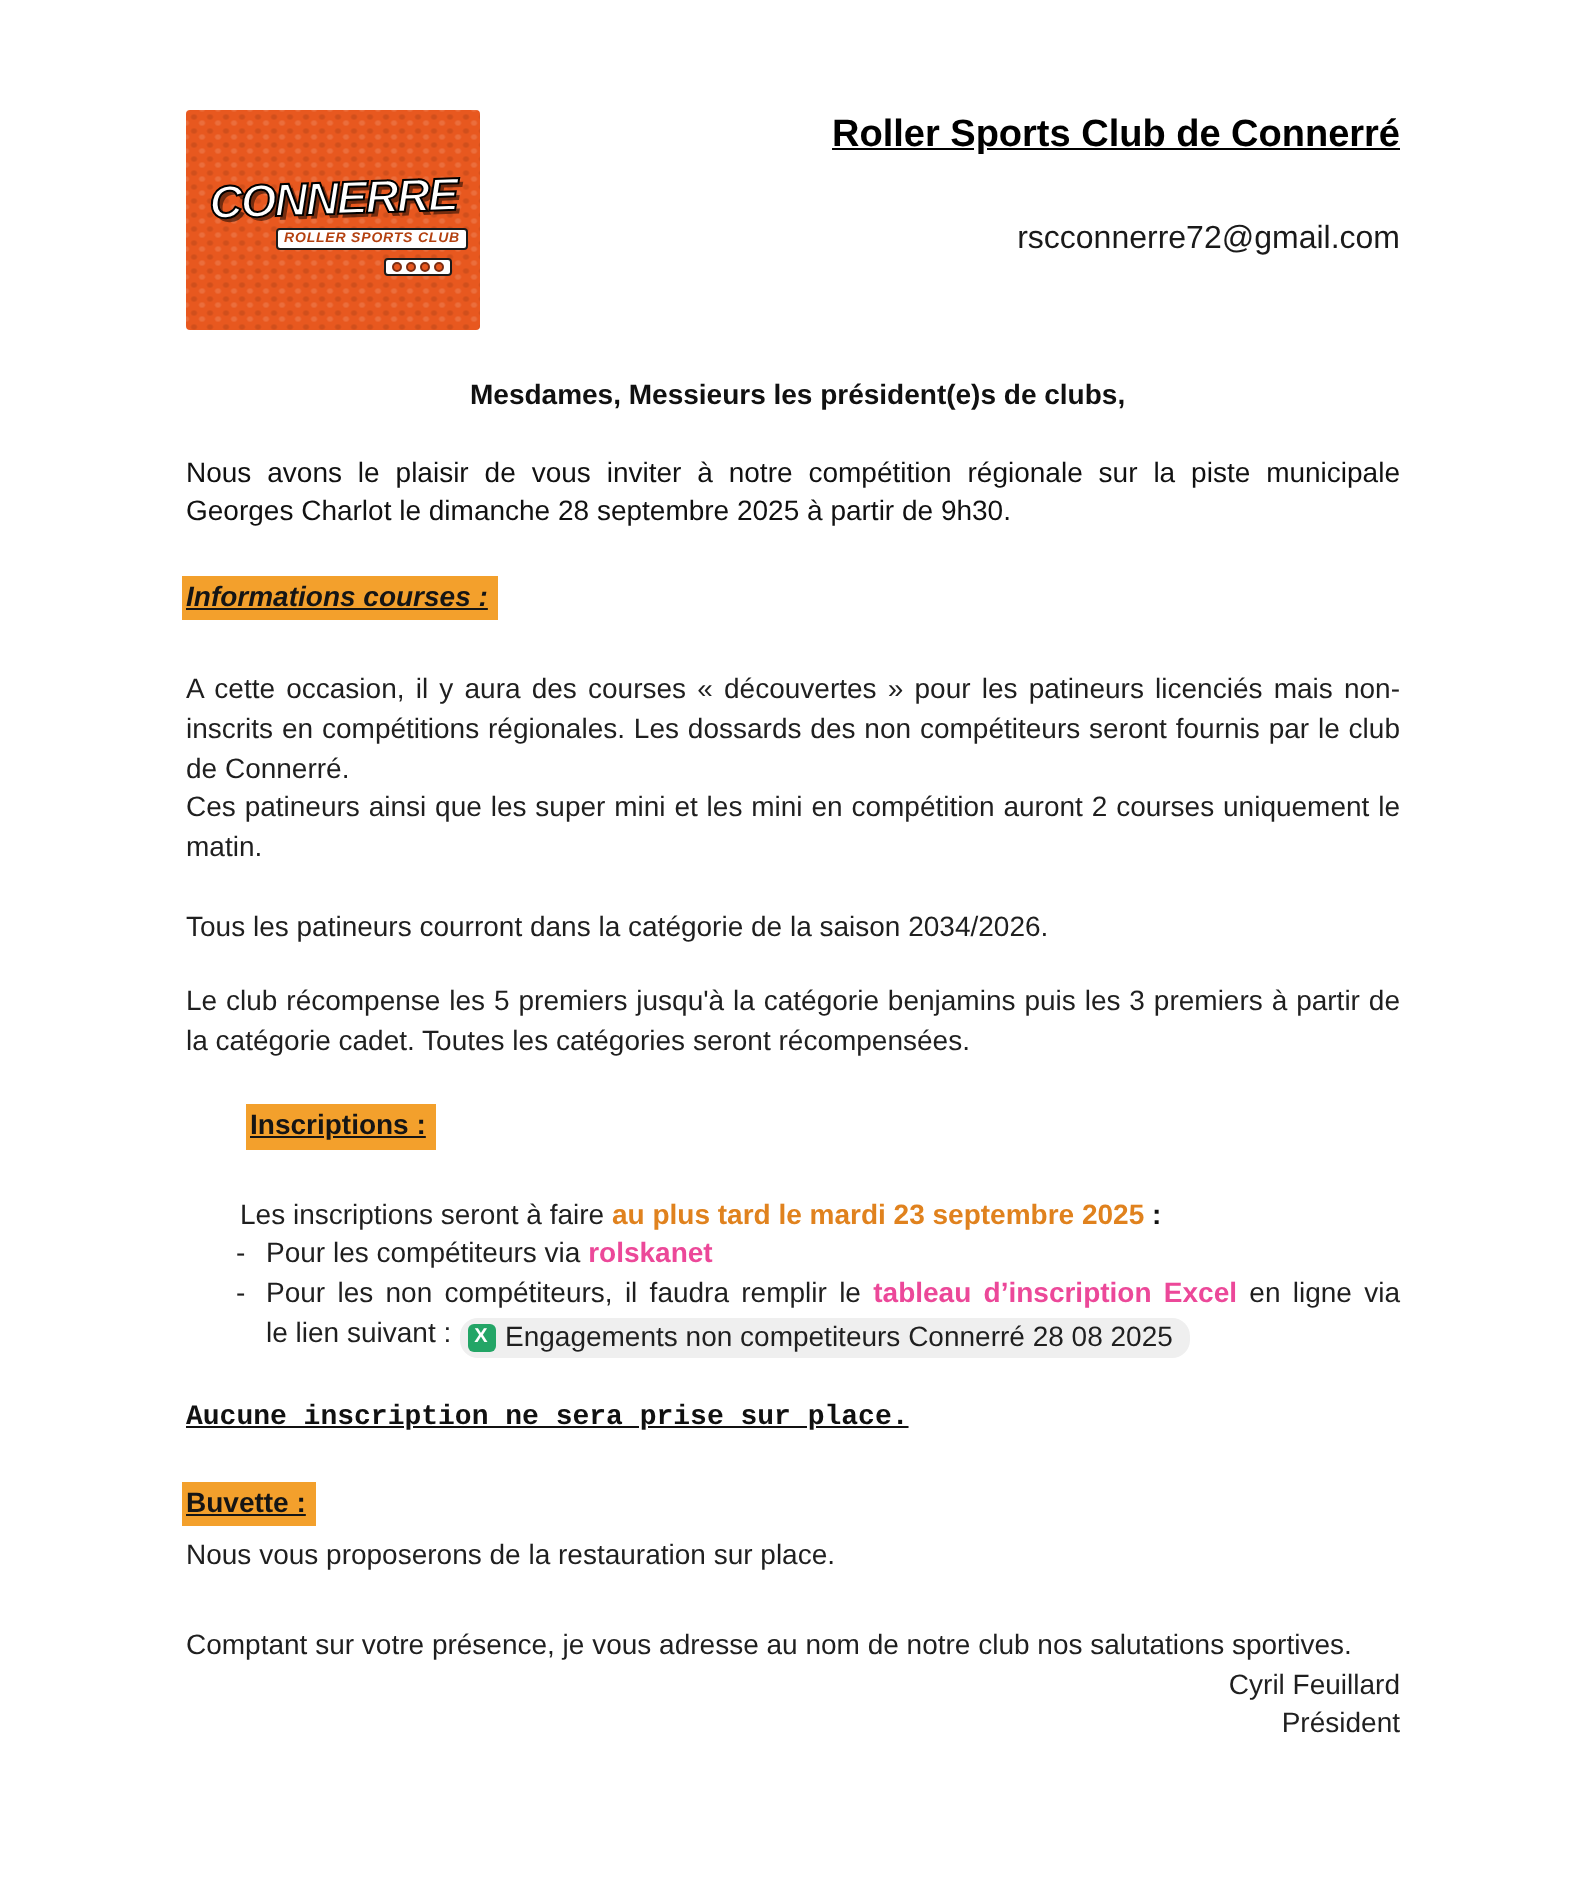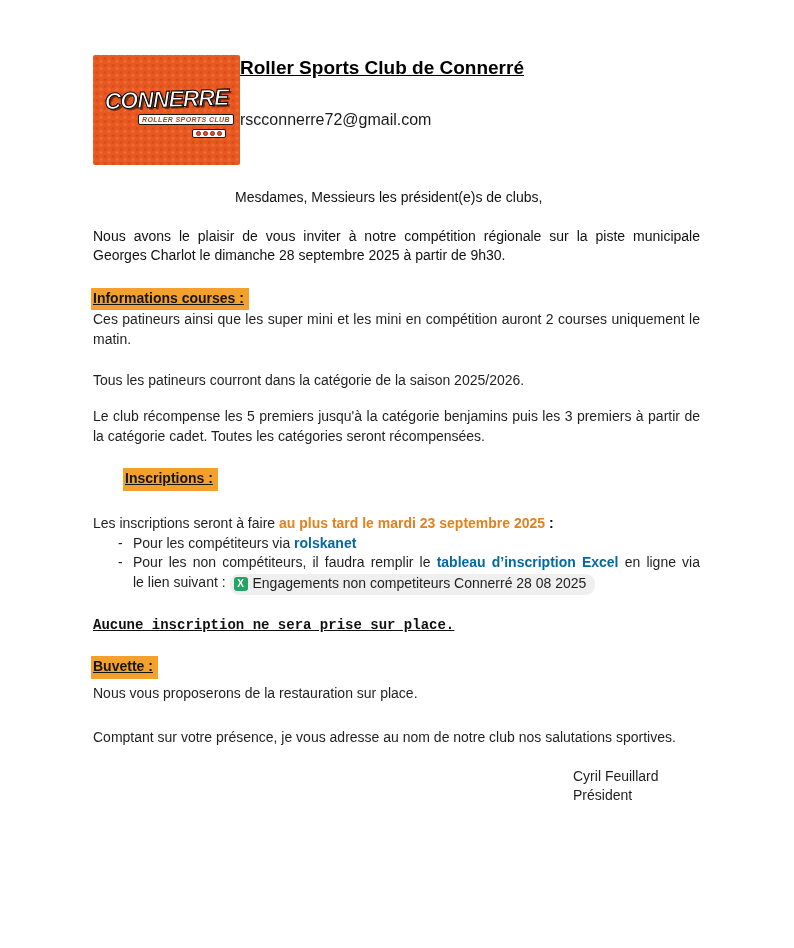--- a/index.html
+++ b/index.html
@@ -41,59 +41,59 @@
     color:#b3400f; font-size:7px; font-weight:bold; font-style:italic;
     line-height:9px; padding:0 3px; letter-spacing:.4px;
   }
   .logo-wheels{
     position:absolute; right:14px; top:74px;
     background:#fff; border:1px solid #1a1a1a; border-radius:2px;
     padding:1px 3px; display:flex; gap:2px; align-items:center;
   }
   .logo-wheels i{ display:block; width:5px; height:5px; border-radius:50%;
     background:var(--logo-orange,#E8581F); border:1px solid #7c2d12; }
-  .header-text{ flex:1; text-align:left; padding-top:3px; }
+  .header-text{ flex:1; text-align:right; padding-top:3px; }
   .doc-title{ font-size:19px; font-weight:bold; text-decoration:underline; color:#000; }
   .doc-email{ margin-top:32px; font-size:16px; color:#1a1a1a; }
   
-  .salutation{ margin-top:23px; margin-left:142px; font-weight:normal; color:#111; }
+  .salutation{ margin-top:23px; margin-left:142px; font-weight:bold; color:#111; }
   .intro{ margin-top:19px; font-weight:normal; text-align:justify; color:#111; }
-  .hl-row1{ margin-top:22px; } .hl-row2{ margin-top:22px;padding-left:32px; } .hl-row3{ margin-top:21px; }
+  .hl-row1{ margin-top:22px;font-style:italic; } .hl-row2{ margin-top:22px;padding-left:32px; } .hl-row3{ margin-top:21px; }
   .hl{
     display:inline-block; background:var(--highlight,#F3A02C);
     font-weight:bold; text-decoration:underline; color:#151515;
     padding:1px 5px 2px 2px; margin-left:-2px;
   }
   .para1{ margin-top:25px; text-align:justify; }
   .para2{ text-align:justify; }
   .para3{ margin-top:21px; }
   .para4{ margin-top:17px; text-align:justify; }
-  .lead{ margin-top:23px; }
+  .lead{ margin-top:23px;margin-left:27px; }
   .deadline{ color:var(--deadline,#E0821E); font-weight:bold; }
   .lead-suffix{ font-weight:bold; color:#111; }
   .bullet{ display:flex; }
   .bullet .dash{ flex:0 0 15px; margin-left:25px; }
   .bullet .btxt{ flex:1; }
   .line-just{ text-align:justify; text-align-last:justify; }
   .chip{
     display:inline-flex; align-items:center; gap:5px;
     background:var(--chip-bg,#EFEFEF); border-radius:9px;
     padding:0 9px 1px 4px; cursor:pointer;
   }
   .xicon{
     display:inline-flex; align-items:center; justify-content:center;
     width:14px; height:14px; border-radius:3px;
     background:var(--excel-green,#23A566); color:#fff;
     font-size:10px; font-weight:bold; line-height:1;
   }
   .no-onsite{ margin-top:21px; font-weight:bold; text-decoration:underline; color:#111;font-family:Liberation Mono, monospace; }
   .buvette-text{ margin-top:5px; }
   .closing{ margin-top:25px; text-align:justify; }
-  .signature{ margin-top:19px; margin-left:480px; }
-  b{ color:#0369a1; }
+  .signature{ margin-left:480px;text-align:right; }
+  b{ color:#ec4899; }
 </style>
 </head>
 <body>
 
 <div class="page">
 
   <div class="header">
     <div class="logo">
       <div class="logo-brand">CONNERRE</div>
       <div class="logo-sub">ROLLER SPORTS CLUB</div>
@@ -111,22 +111,23 @@
   </div>
 
   <div class="salutation">Mesdames, Messieurs les président(e)s de clubs,</div>
 
   <p class="intro">Nous avons le plaisir de vous inviter à notre compétition régionale sur la piste municipale Georges Charlot le dimanche 28 septembre 2025 à partir de 9h30.</p>
 
   <div class="hl-row1">
     <span class="hl">Informations courses :</span>
   </div>
 
+  <p class="para1">A cette occasion, il y aura des courses « découvertes » pour les patineurs licenciés mais non-inscrits en compétitions régionales. Les dossards des non compétiteurs seront fournis par le club de Connerré.</p>
   <p class="para2">Ces patineurs ainsi que les super mini et les mini en compétition auront 2 courses uniquement le matin.</p>
-  <p class="para3">Tous les patineurs courront dans la catégorie de la saison 2025/2026.</p>
+  <p class="para3">Tous les patineurs courront dans la catégorie de la saison 2034/2026.</p>
   <p class="para4">Le club récompense les 5 premiers jusqu'à la catégorie benjamins puis les 3 premiers à partir de la catégorie cadet. Toutes les catégories seront récompensées.</p>
 
   <div class="hl-row2">
     <span class="hl">Inscriptions :</span>
   </div>
 
   <p class="lead"><span>Les inscriptions seront à faire </span><span class="deadline">au plus tard le mardi 23 septembre 2025</span><span class="lead-suffix"> :</span></p>
 
   <div class="bullet">
     <span class="dash">-</span>

